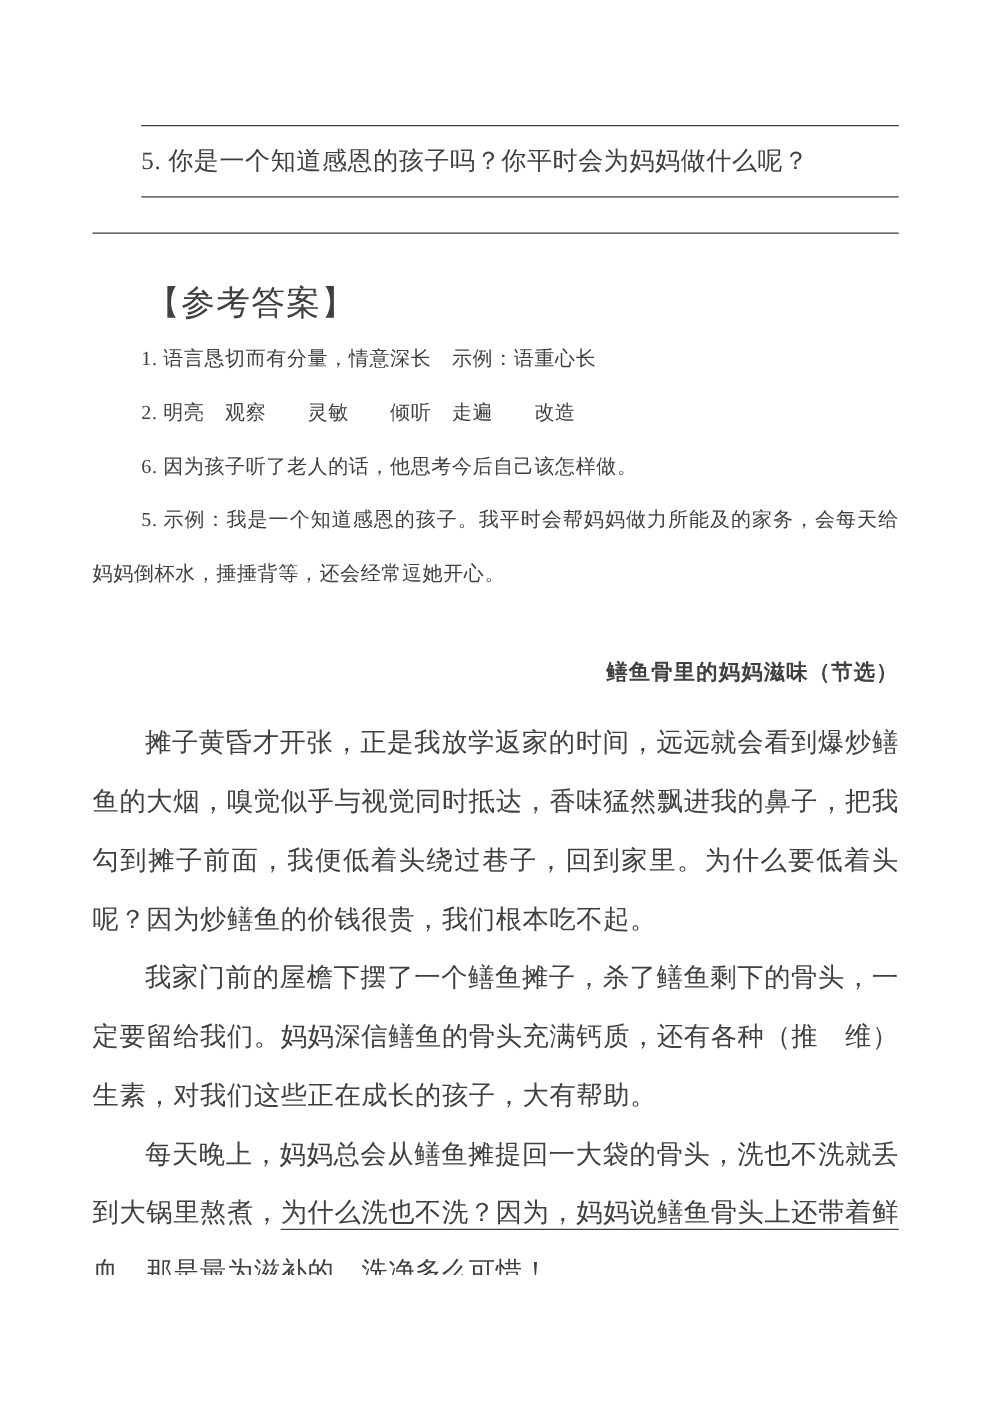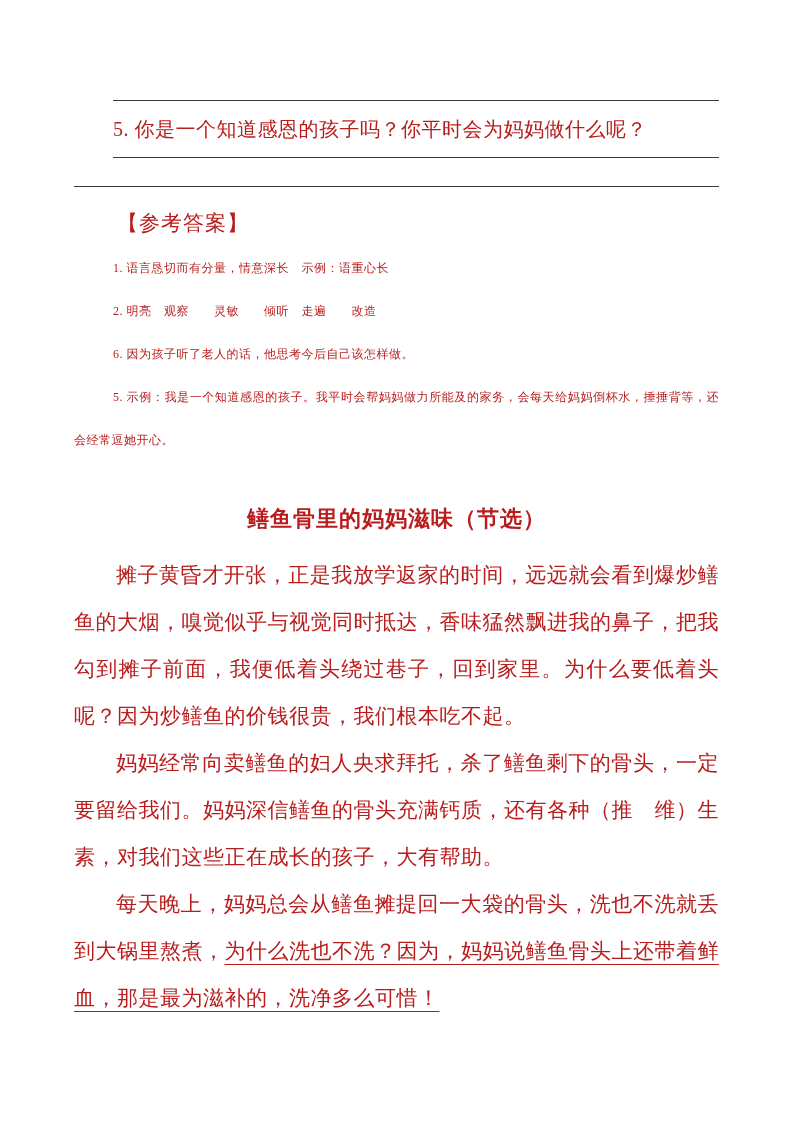--- a/index.html
+++ b/index.html
@@ -6,21 +6,21 @@
     margin: 0;
     padding: 0;
     background: #ffffff;
   }
   .page {
     position: relative;
     width: 793px;
     height: 1020px;
     margin: 0 auto;
     background: #ffffff;
-    color: #b91c1c;
+    color: #404040;
     font-family: "Liberation Serif", serif;
     overflow: hidden;
     box-sizing: border-box;
     padding: 0 74px;
   }
   .rule {
     border: 0;
     border-top: 1.4px solid #3a3a3a;
     height: 0;
     margin: 0;
@@ -37,41 +37,41 @@
   }
   .question-line {
     padding-left: 39px;
     height: 56px;
     line-height: 56px;
     font-size: 20px;
     letter-spacing: 0.5px;
     white-space: nowrap;
   }
   .answers-heading {
-    margin-top: 20px;
+    margin-top: 39px;
     padding-left: 43px;
-    font-size: 21px;
+    font-size: 27px;
     line-height: 32px;
     letter-spacing: 1px;
   }
   .answers {
     margin-top: 8px;
   }
   .answer {
     margin: 0;
-    font-size: 12px;
+    font-size: 16px;
     line-height: 43px;
     text-indent: 39px;
     letter-spacing: 0.5px;
     text-align: justify;
   }
   .passage-title {
     margin: 42px 0 0 0;
-    text-align: center;
-    font-size: 22px;
+    text-align: right;
+    font-size: 17px;
     font-weight: bold;
     line-height: 30px;
     letter-spacing: 1px;
   }
   .passage {
     margin-top: 18px;
   }
   .para {
     margin: 0;
     font-size: 21px;
@@ -104,17 +104,17 @@
     <p class="answer">1. 语言恳切而有分量，情意深长　示例：语重心长</p>
     <p class="answer">2. 明亮　观察　　灵敏　　倾听　走遍　　改造</p>
     <p class="answer">6. 因为孩子听了老人的话，他思考今后自己该怎样做。</p>
     <p class="answer">5. 示例：我是一个知道感恩的孩子。我平时会帮妈妈做力所能及的家务，会每天给妈妈倒杯水，捶捶背等，还会经常逗她开心。</p>
   </div>
 
   <h2 class="passage-title">鳝鱼骨里的妈妈滋味（节选）</h2>
 
   <div class="passage">
     <p class="para">摊子黄昏才开张，正是我放学返家的时间，远远就会看到爆炒鳝鱼的大烟，嗅觉似乎与视觉同时抵达，香味猛然飘进我的鼻子，把我勾到摊子前面，我便低着头绕过巷子，回到家里。为什么要低着头呢？因为炒鳝鱼的价钱很贵，我们根本吃不起。</p>
-    <p class="para">妈妈经常向卖鳝鱼的妇人央求拜托，杀了鳝鱼剩下的骨头，一定要留给我们。妈妈深信鳝鱼的骨头充满钙质，还有各种（推　维）生素，对我们这些正在成长的孩子，大有帮助。</p>
+    <p class="para">我家门前的屋檐下摆了一个鳝鱼摊子，杀了鳝鱼剩下的骨头，一定要留给我们。妈妈深信鳝鱼的骨头充满钙质，还有各种（推　维）生素，对我们这些正在成长的孩子，大有帮助。</p>
     <p class="para"><span>每天晚上，妈妈总会从鳝鱼摊提回一大袋的骨头，洗也不洗就丢到大锅里熬煮，</span><span class="underline">为什么洗也不洗？因为，妈妈说鳝鱼骨头上还带着鲜血，那是最为滋补的，洗净多么可惜！</span></p>
   </div>
 
 </div>
 
 </body></html>

